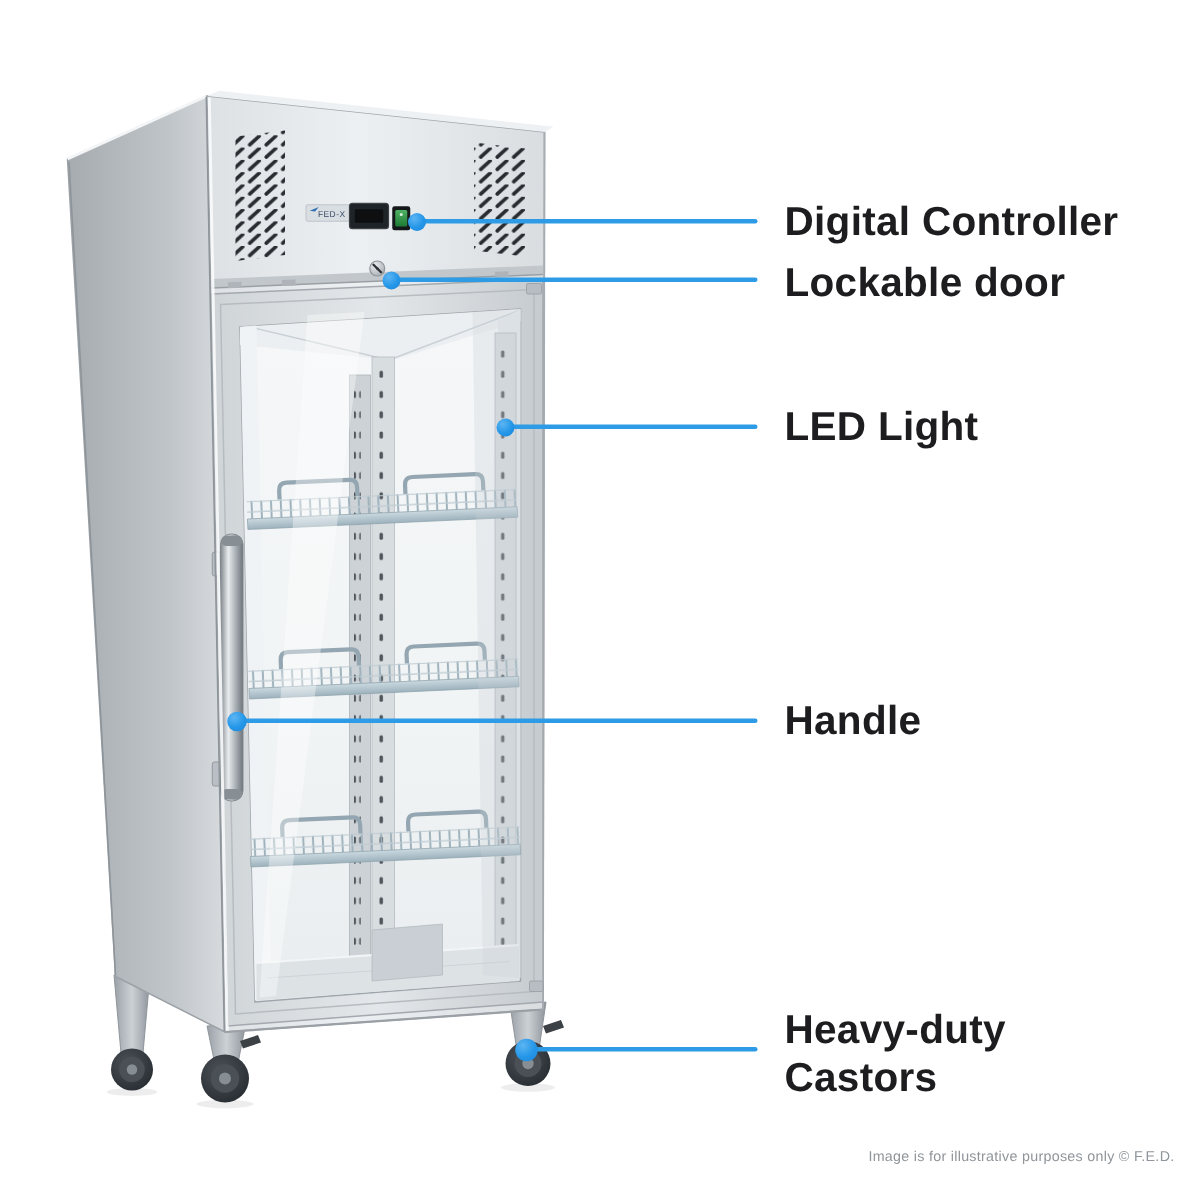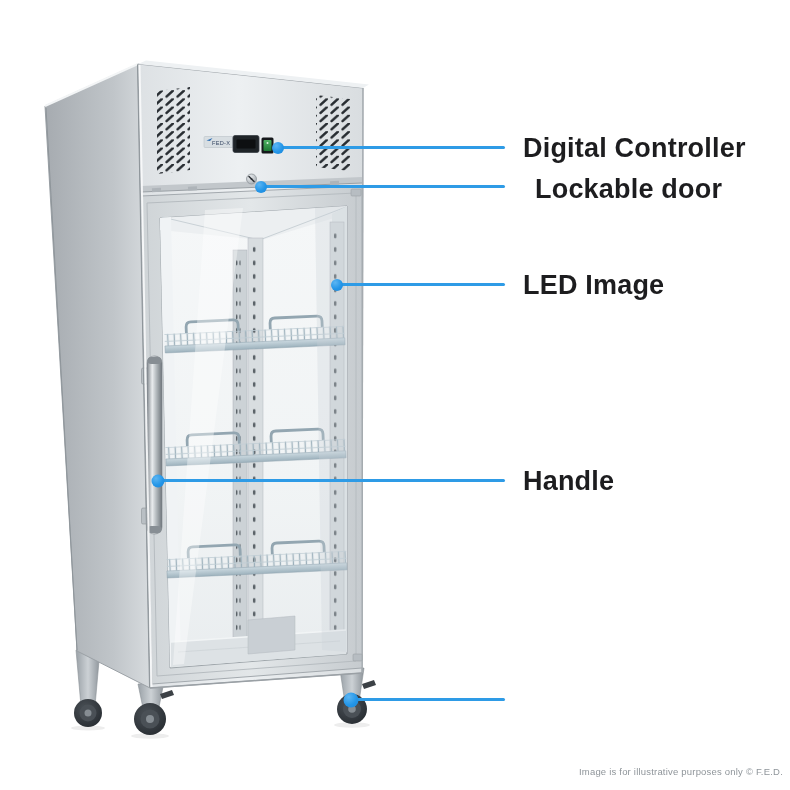--- a/index.html
+++ b/index.html
@@ -19,21 +19,21 @@
     position:absolute;left:523px;color:#1D1D1F;font-size:27px;font-weight:700;
     letter-spacing:.2px;white-space:nowrap;z-index:7;transform:translateY(-50%);
   }
   .callout-label.wrap{white-space:normal;width:178px;line-height:32px;transform:none;}
   
   .line-digital{left:278px;top:146px;width:227px;}
   .dot-digital{left:278px;top:148px;width:12px;height:12px;}
   .label-digital{top:148px;}
   .line-lock{left:261px;top:185px;width:244px;}
   .dot-lock{left:261px;top:187px;width:12px;height:12px;}
-  .label-lock{top:189px;margin-left:12px;}
+  .label-lock{top:189px;}
   .line-led{left:337px;top:283px;width:168px;}
   .dot-led{left:337px;top:285px;width:12px;height:12px;}
   .label-led{top:285px;}
   .line-handle{left:158px;top:479px;width:347px;}
   .dot-handle{left:158px;top:481px;width:13px;height:13px;}
   .label-handle{top:481px;text-align:right;}
   .line-castor{left:351px;top:698px;width:154px;}
   .dot-castor{left:351px;top:700px;width:15px;height:15px;}
   .label-castor{top:670px;}
   .footer-note{
@@ -252,23 +252,24 @@
   <div class="callout-line line-digital"></div>
   <div class="callout-dot dot-digital"></div>
   <div class="callout-label label-digital">Digital Controller</div>
 
   <div class="callout-line line-lock"></div>
   <div class="callout-dot dot-lock"></div>
   <div class="callout-label label-lock">Lockable door</div>
 
   <div class="callout-line line-led"></div>
   <div class="callout-dot dot-led"></div>
-  <div class="callout-label label-led">LED Image</div>
+  <div class="callout-label label-led">LED Light</div>
 
   <div class="callout-line line-handle"></div>
   <div class="callout-dot dot-handle"></div>
   <div class="callout-label label-handle">Handle</div>
 
   <div class="callout-line line-castor"></div>
   <div class="callout-dot dot-castor"></div>
+  <div class="callout-label wrap label-castor">Heavy-duty Castors</div>
 
   <div class="footer-note">Image is for illustrative purposes only © F.E.D.</div>
 </div>
 
 </body></html>

